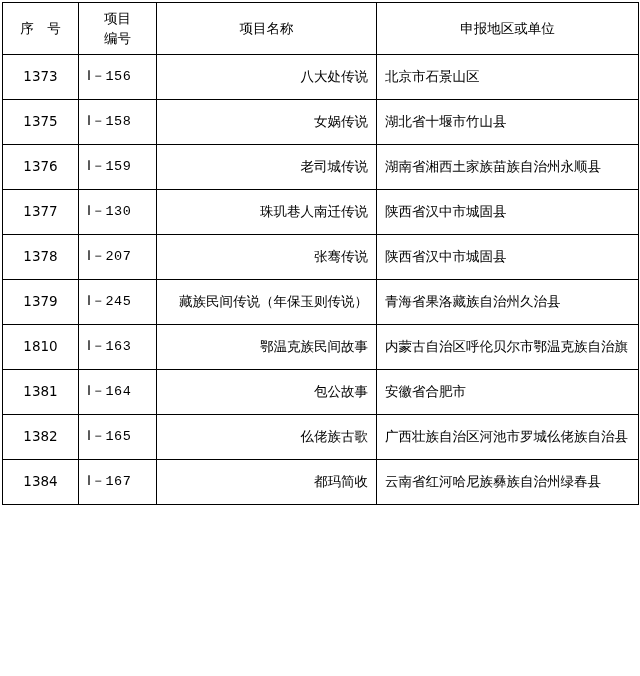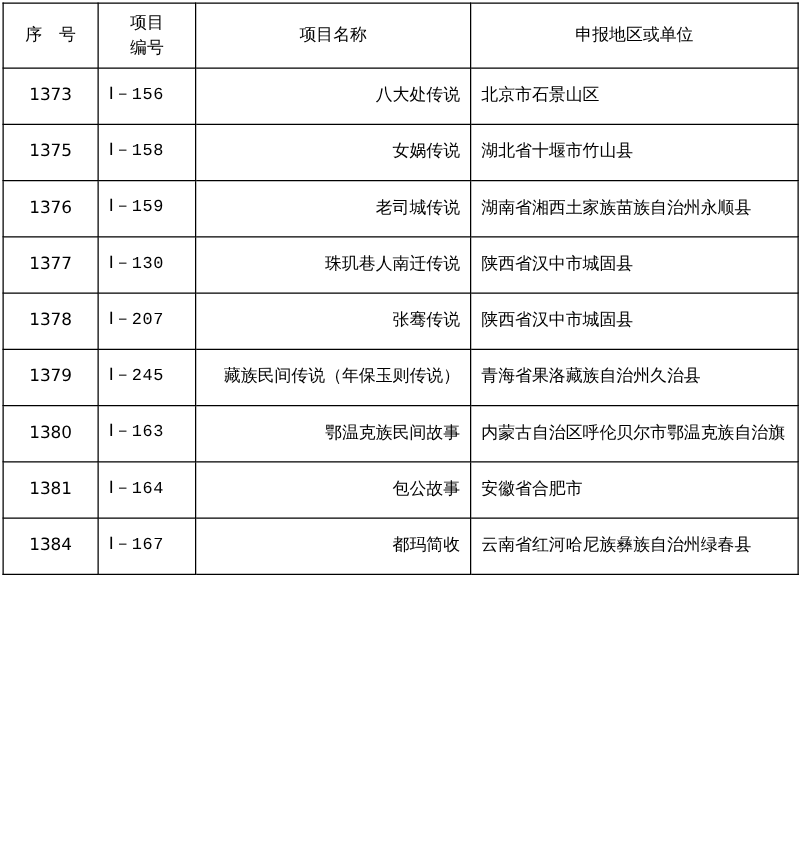--- a/index.html
+++ b/index.html
@@ -127,30 +127,36 @@
         <td class="name">张骞传说</td>
         <td class="region">陕西省汉中市城固县</td>
       </tr>
       <tr>
         <td class="seq">1379</td>
         <td class="code">Ⅰ－245</td>
         <td class="name">藏族民间传说（年保玉则传说）</td>
         <td class="region">青海省果洛藏族自治州久治县</td>
       </tr>
       <tr>
-        <td class="seq">1380</td>
+        <td class="seq">1810</td>
         <td class="code">Ⅰ－163</td>
         <td class="name">鄂温克族民间故事</td>
         <td class="region">内蒙古自治区呼伦贝尔市鄂温克族自治旗</td>
       </tr>
       <tr>
         <td class="seq">1381</td>
         <td class="code">Ⅰ－164</td>
         <td class="name">包公故事</td>
         <td class="region">安徽省合肥市</td>
+      </tr>
+      <tr>
+        <td class="seq">1382</td>
+        <td class="code">Ⅰ－165</td>
+        <td class="name">仫佬族古歌</td>
+        <td class="region">广西壮族自治区河池市罗城仫佬族自治县</td>
       </tr>
       <tr>
         <td class="seq">1384</td>
         <td class="code">Ⅰ－167</td>
         <td class="name">都玛简收</td>
         <td class="region">云南省红河哈尼族彝族自治州绿春县</td>
       </tr>
     </tbody>
   </table>
 </div>

